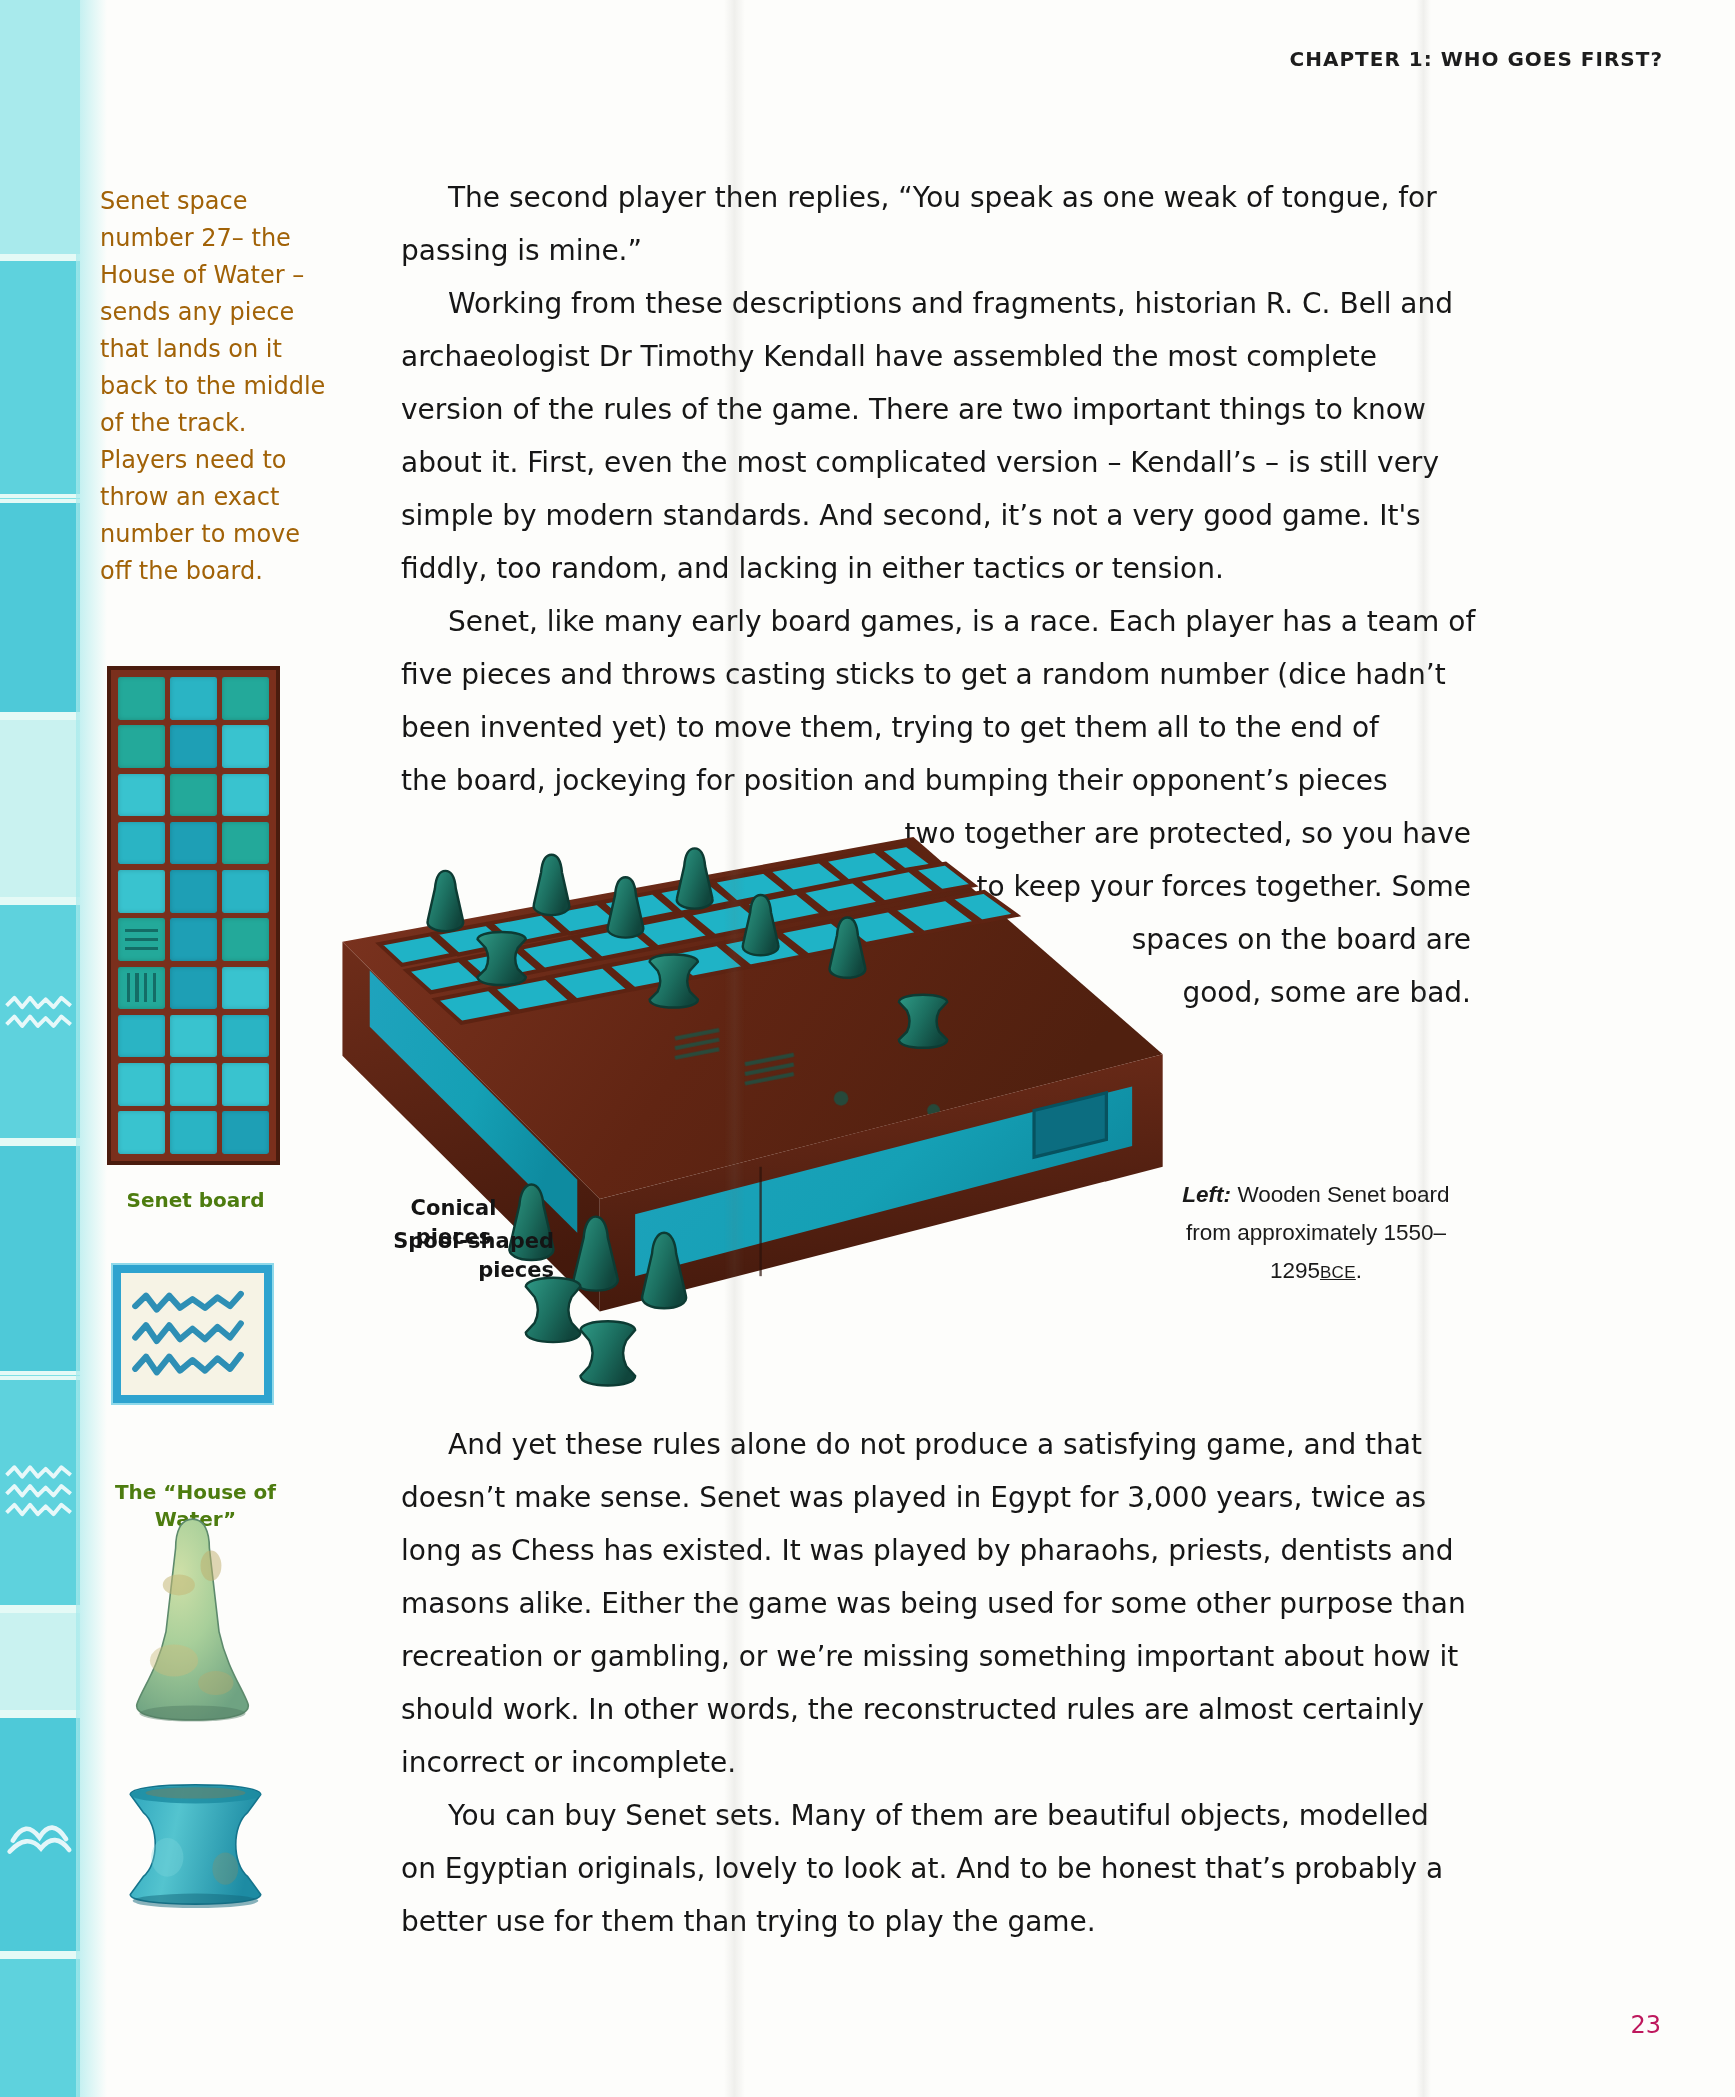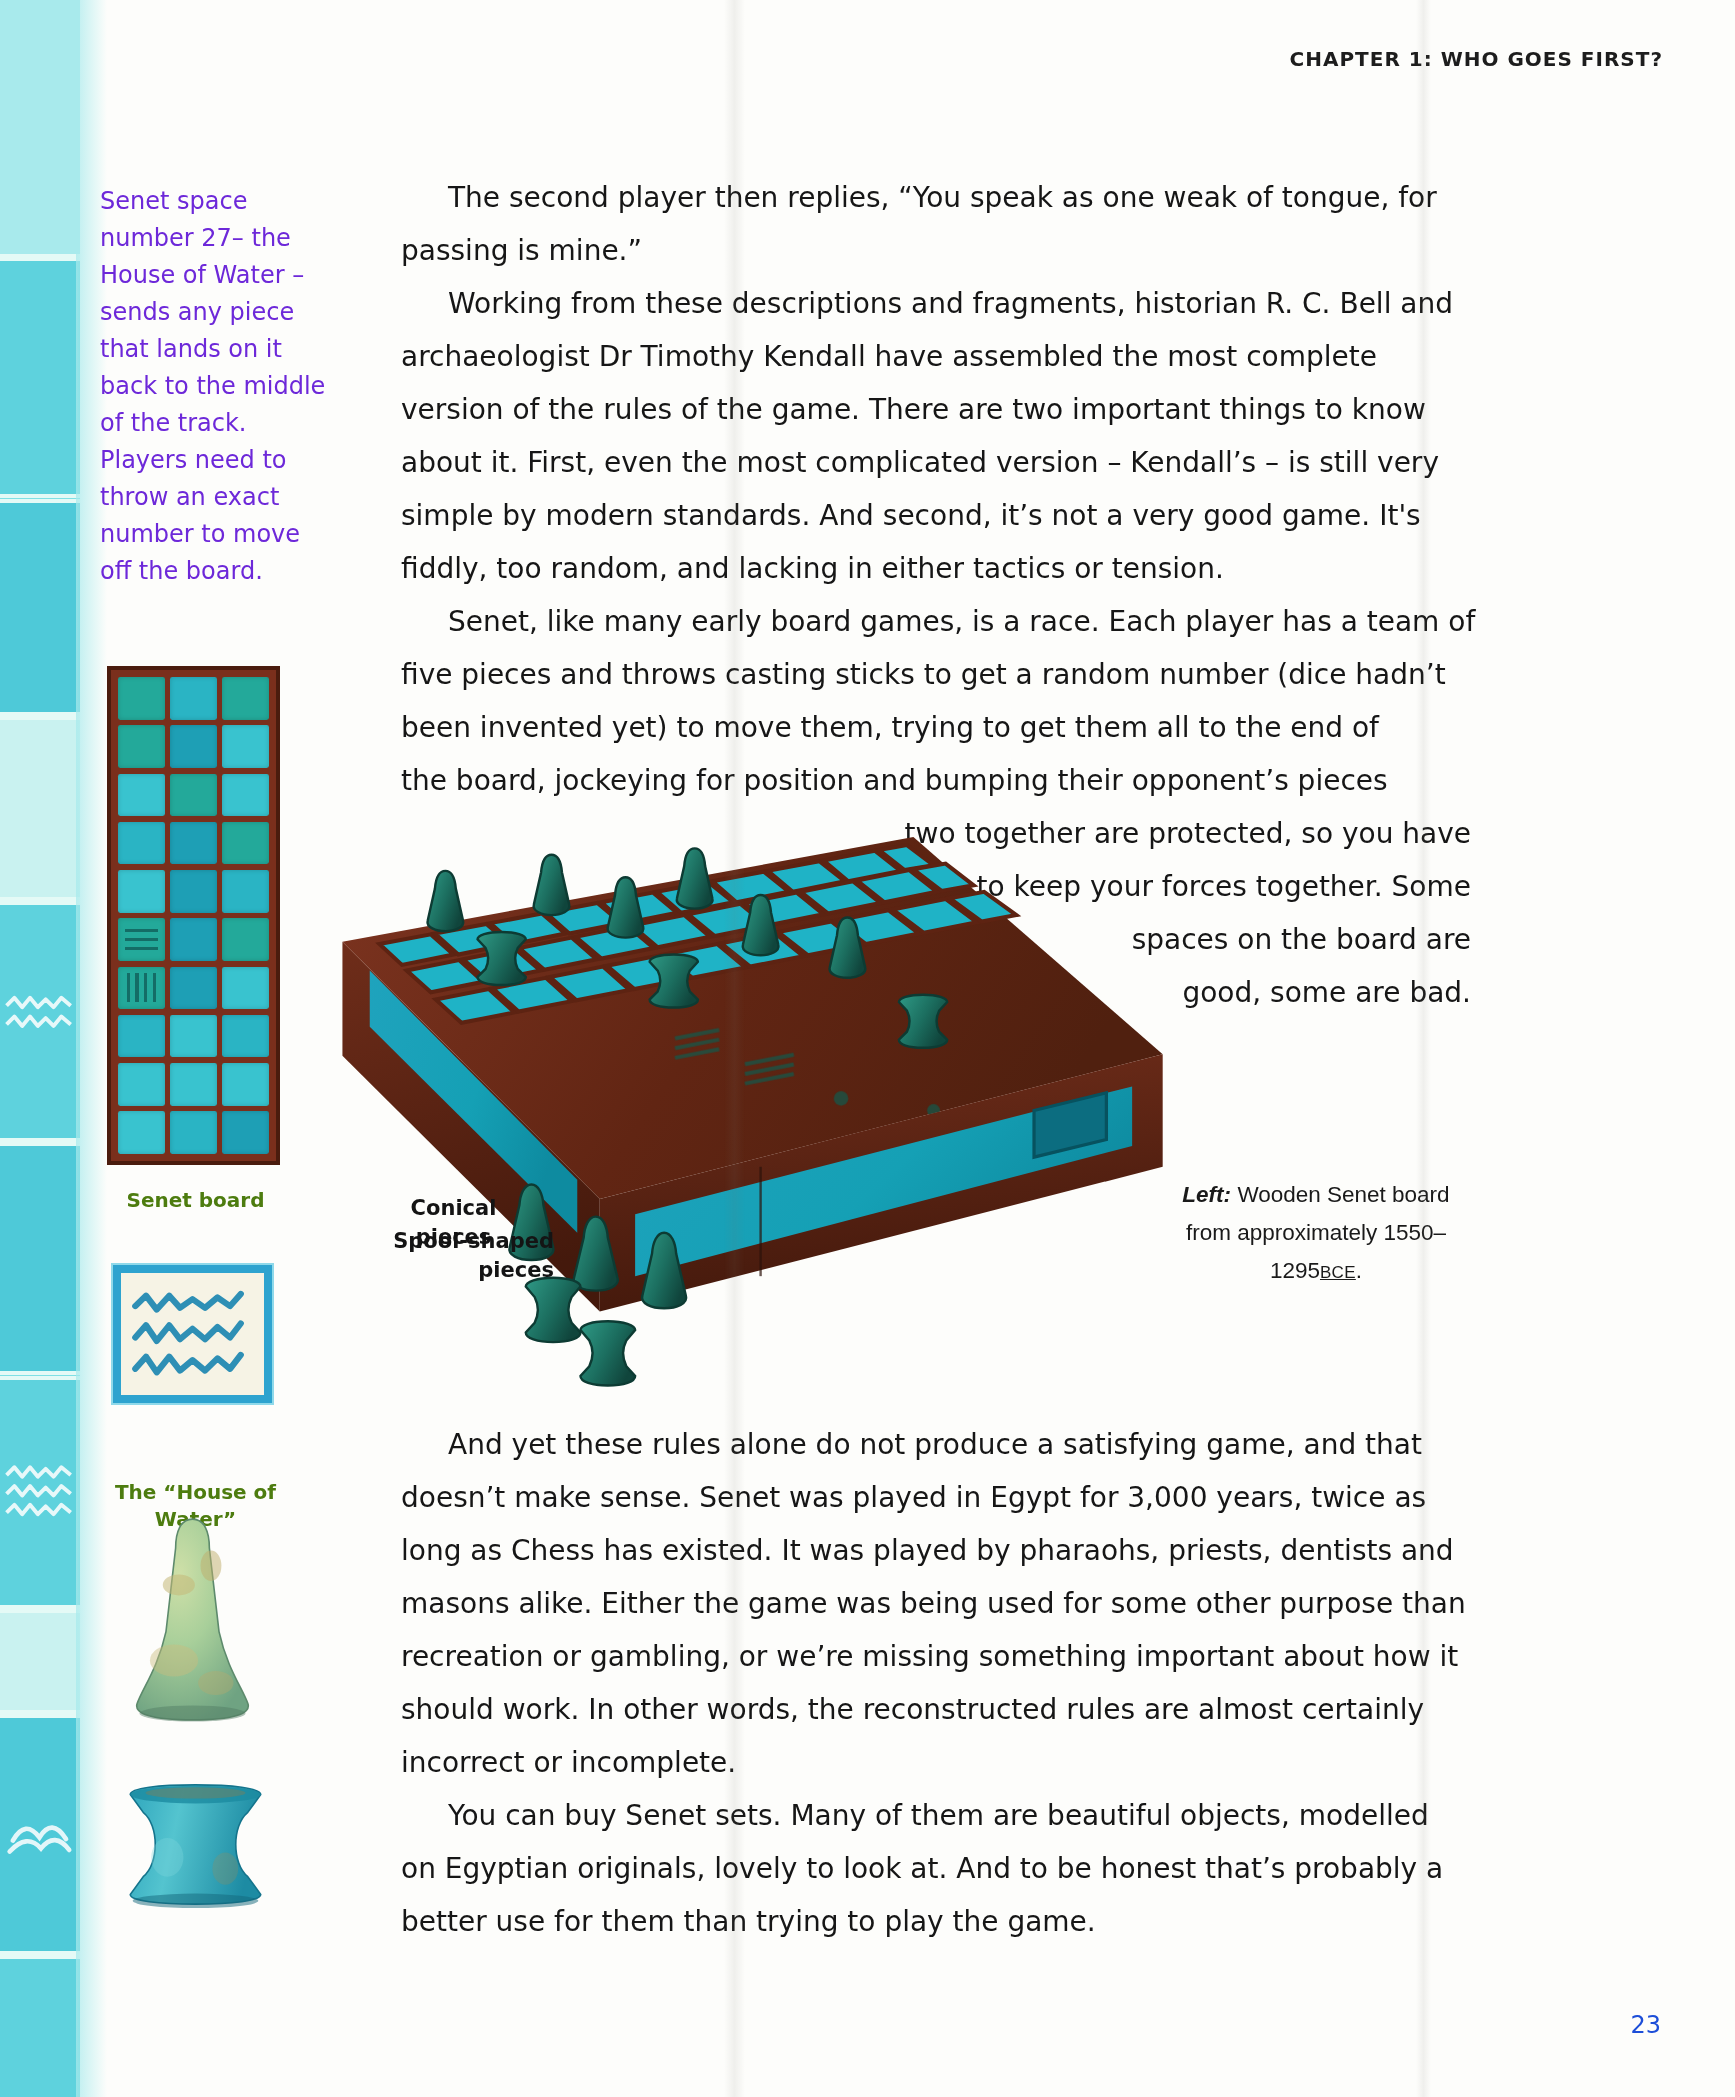--- a/index.html
+++ b/index.html
@@ -64,21 +64,21 @@
     font-family: "DejaVu Sans", sans-serif;
   }
 
   
   #side-note {
     position: absolute;
     left: 100px; top: 183px;
     width: 233px;
     font-size: 24px;
     line-height: 37px;
-    color: #6d28d9;
+    color: #a16207;
     font-family: "DejaVu Sans", sans-serif;
   }
 
   
   .fig-caption {
     position: absolute;
     text-align: center;
     font-size: 20px;
     font-weight: bold;
     line-height: 26.6px;
@@ -203,21 +203,21 @@
     color: #1a1a1a;
   }
   #photo-credit .lead { font-weight: bold; font-style: italic; }
   #photo-credit .smallcaps { font-size: 17px; letter-spacing: 0.3px; text-decoration: underline; }
 
   
   #page-number {
     position: absolute;
     right: 74px; bottom: 58px;
     font-size: 24px;
-    color: #1d4ed8;
+    color: #be185d;
     font-family: "DejaVu Sans", sans-serif;
   }
 
   
   .scan-crease {
     position: absolute;
     background: linear-gradient(to right, rgba(0,0,0,0), rgba(120,120,110,.10), rgba(0,0,0,0));
     pointer-events: none;
   }
 </style>

